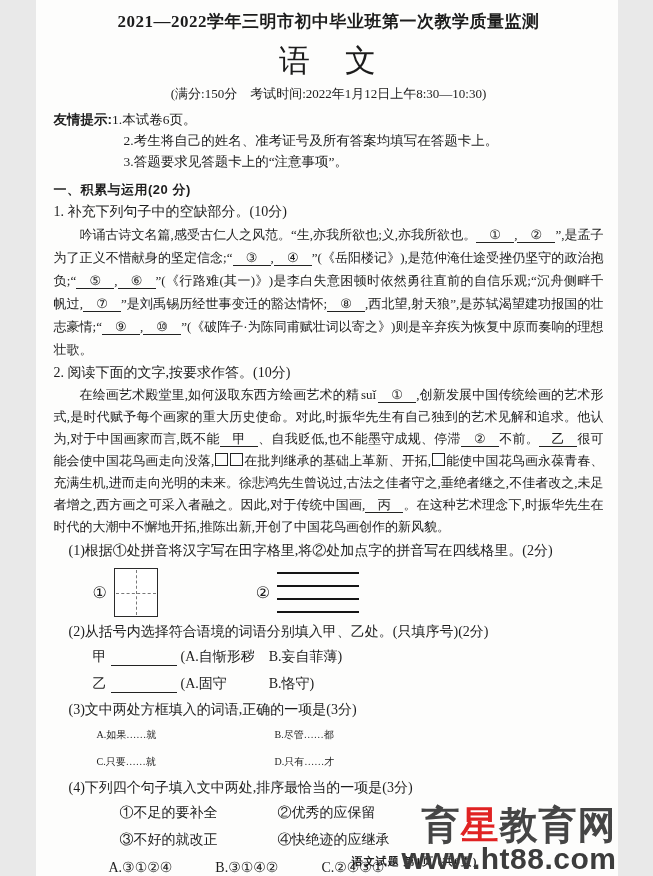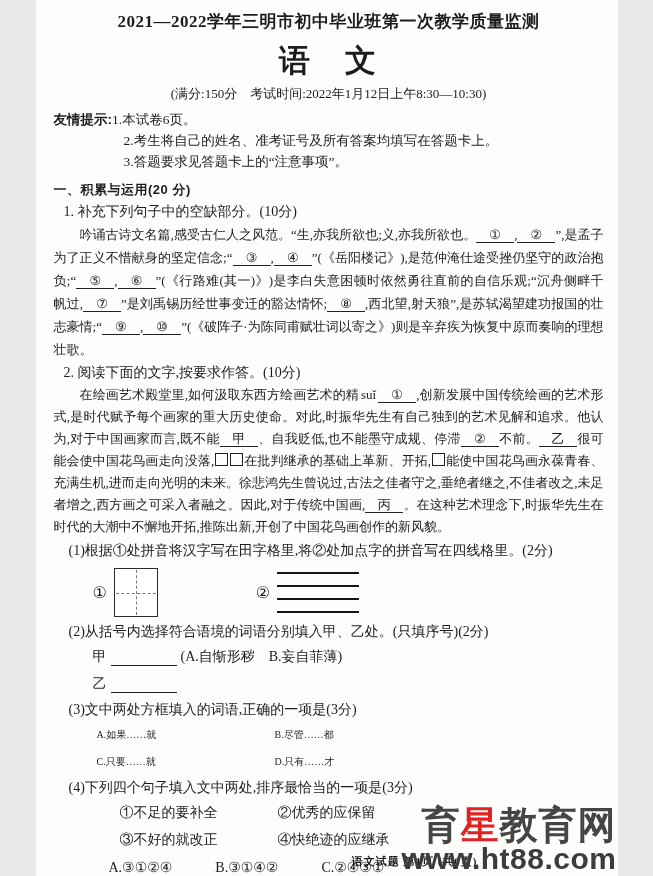--- a/index.html
+++ b/index.html
@@ -11,33 +11,33 @@
     box-sizing:border-box;
     padding:8px 14px 0 18px;
     font-family:"Liberation Serif","DejaVu Serif",serif;
     color:#1c1c1c;
     overflow:hidden;
   }
   .exam-title{
     text-align:center;font-weight:bold;font-size:17px;letter-spacing:.5px;margin-top:2px;
   }
   .subject-title{
-    text-align:center;font-weight:bold;font-size:31px;margin:7px 0 3px;letter-spacing:2px;
+    text-align:center;font-weight:normal;font-size:31px;margin:7px 0 3px;letter-spacing:2px;
   }
   .exam-info{text-align:center;font-size:13px;margin-bottom:6px;}
   .notice{font-size:13.5px;line-height:21px;margin:4px 0 2px;}
   .notice-row{display:flex;}
   .notice-label{font-weight:bold;font-family:"Liberation Sans","DejaVu Sans",sans-serif;white-space:nowrap;}
   .notice-item{font-style:normal;}
   .notice-row.cont{padding-left:70px;}
   .section-heading{
     font-family:"Liberation Sans","DejaVu Sans",sans-serif;
     font-weight:bold;font-size:13px;margin:9px 0 4px;letter-spacing:.5px;
   }
-  .q-stem{font-size:14px;margin:3px 10px 2px;}
+  .q-stem{font-size:14px;margin:3px 0 2px;}
   .passage{
     font-size:13px;line-height:23px;text-align:justify;
     text-indent:2em;margin:0 0 2px 0;
   }
   .passage.p2{line-height:22px;}
   .blank{
     display:inline-block;min-width:30px;text-align:center;
     border-bottom:1.3px solid #222;padding:0 4px;text-indent:0;line-height:1.05;
   }
   .sqbox{
@@ -120,20 +120,21 @@
 
   <div class="sub-stem">(2)从括号内选择符合语境的词语分别填入甲、乙处。(只填序号)(2分)</div>
   <div class="choice-row">
     <span>甲</span>
     <span class="wline"></span>
     <span>(A.自惭形秽　B.妄自菲薄)</span>
   </div>
   <div class="choice-row">
     <span>乙</span>
     <span class="wline"></span>
+    <span>(A.固守　　　B.恪守)</span>
   </div>
 
   <div class="sub-stem">(3)文中两处方框填入的词语,正确的一项是(3分)</div>
   <div class="opt-grid">
     <span>A.如果……就</span>
     <span>B.尽管……都</span>
     <span>C.只要……就</span>
     <span>D.只有……才</span>
   </div>
 

